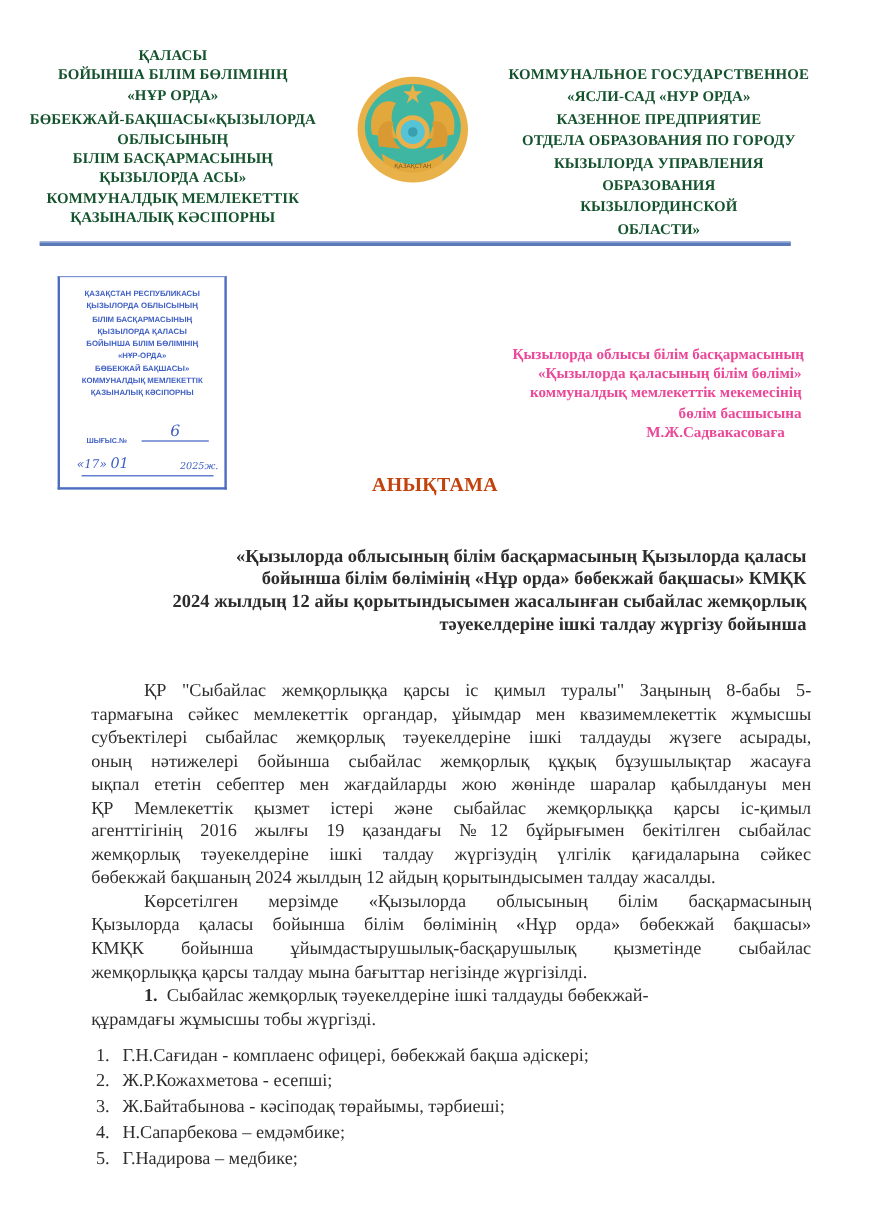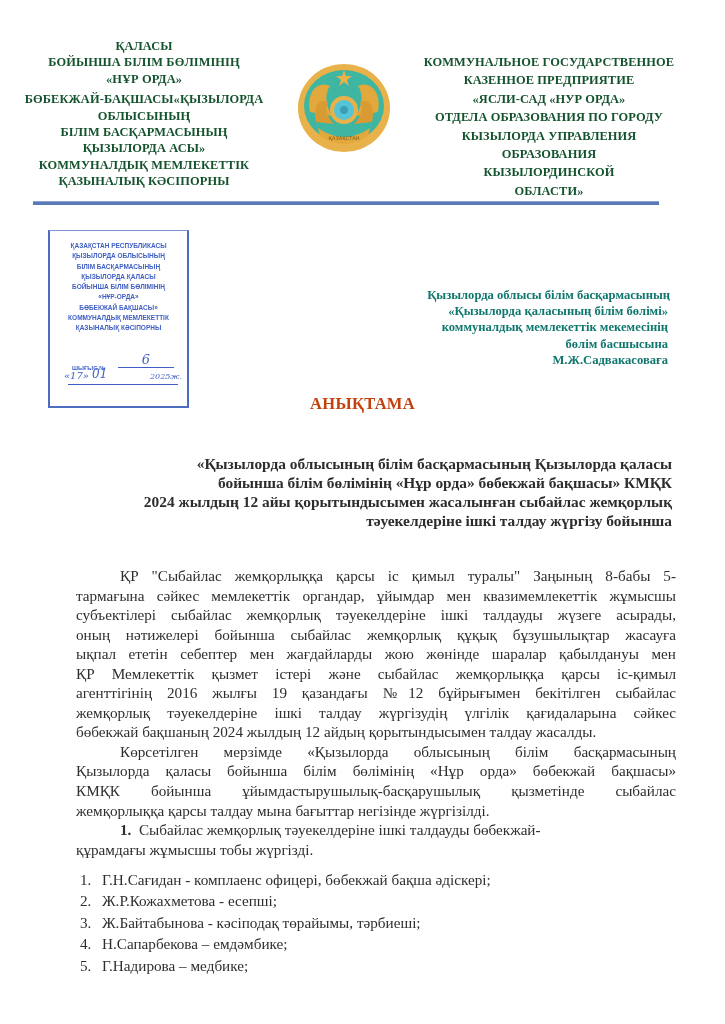--- a/index.html
+++ b/index.html
@@ -17,28 +17,28 @@
   .rule2 { position:absolute; left:33px; top:201px; width:438px; height:1px; background:#8aa0cf; }
   .stamp { position:absolute; left:48px; top:230px; width:137px; height:175px;
            border:2px solid #4e6cc0; border-top:1px solid #7f95d3; color:#3f5fc4;
            font-family:"Liberation Sans","DejaVu Sans",sans-serif; font-weight:bold;
            font-size:6.5px; line-height:10.3px; text-align:center; }
   .stamp-lines { margin-top:10px; }
   .stamp-lines .ln { display:block; white-space:nowrap; }
   .stamp-num { position:absolute; left:22px; top:132px; font-size:6px; }
   .stamp-numval { position:absolute; left:68px; top:122px; width:56px; border-bottom:1px solid #3f5fc4;
                   font-family:"DejaVu Serif",serif; font-style:italic; font-weight:normal; font-size:13px; line-height:14px; }
-  .stamp-date { position:absolute; left:12px; top:140px; width:120px; height:16px; font-weight:normal;
+  .stamp-date { position:absolute; left:12px; top:152px; width:120px; height:16px; font-weight:normal;
                 font-family:"DejaVu Serif",serif; font-style:italic; }
   .stamp-date .d { position:absolute; left:2px; top:0; font-size:10px; }
   .stamp-date .m { position:absolute; left:30px; top:-2px; font-size:12px; }
   .stamp-date .y { position:absolute; left:88px; top:1px; font-size:8px; }
   .stamp-date .ul { position:absolute; left:6px; top:13px; width:110px; height:1px; background:#3f5fc4; }
   .addressee { position:absolute; left:360px; top:287px; width:310px; text-align:right;
-               color:#0f766e; font-weight:bold; font-size:12.6px; line-height:16.2px; }
+               color:#ec4899; font-weight:bold; font-size:12.6px; line-height:16.2px; }
   .addressee .ln { display:block; }
   .doc-title { position:absolute; left:0; top:394px; width:725px; text-align:center;
                font-weight:bold; font-size:16.5px; letter-spacing:0.3px; color:#c2410c; }
   .subtitle { position:absolute; left:60px; top:454px; width:612px; text-align:right;
               font-weight:bold; font-size:15.4px; line-height:19px; color:#2d2d2d; }
   .subtitle .ln { display:block; white-space:nowrap; }
   .body { position:absolute; left:76px; top:566px; width:600px; font-size:15.2px; line-height:19.55px; color:#2e2e2e; }
   .body .ln { display:block; white-space:nowrap; text-align:justify; text-align-last:justify; height:19.55px; }
   .body .last { text-align-last:left; }
   .body .ind { padding-left:44px; }
@@ -75,22 +75,22 @@
     <circle cx="48" cy="48" r="14" fill="#e8b14a"></circle>
     <circle cx="48" cy="48" r="10" fill="#55c4d6"></circle>
     <circle cx="48" cy="48" r="4" fill="#3a9fb0"></circle>
     <path d="M22 66 Q48 84 74 66 L72 74 Q48 90 24 74 Z" fill="#e3a83c"></path>
     <text x="48" y="78" font-size="5" text-anchor="middle" fill="#7a5a20" font-family="DejaVu Sans, sans-serif">ҚАЗАҚСТАН</text>
   </svg>
 </div>
 
 <div class="hdr hdr-right">
   <span class="ln">КОММУНАЛЬНОЕ ГОСУДАРСТВЕННОЕ</span>
+  <span class="ln">«ЯСЛИ-САД «НУР ОРДА»</span>
   <span class="ln">КАЗЕННОЕ ПРЕДПРИЯТИЕ</span>
-  <span class="ln">«ЯСЛИ-САД «НУР ОРДА»</span>
   <span class="ln">ОТДЕЛА ОБРАЗОВАНИЯ ПО ГОРОДУ</span>
   <span class="ln">КЫЗЫЛОРДА УПРАВЛЕНИЯ</span>
   <span class="ln">ОБРАЗОВАНИЯ</span>
   <span class="ln">КЫЗЫЛОРДИНСКОЙ</span>
   <span class="ln">ОБЛАСТИ»</span>
 </div>
 
 <div class="rule2" style="left:33px;width:626px;"></div>
 <div class="rule" style="left:33px;width:626px;"></div>
 
@@ -114,21 +114,21 @@
     <span class="y">2025ж.</span>
     <span class="ul"></span>
   </div>
 </div>
 
 <div class="addressee">
   <span class="ln" style="margin-right:0;">Қызылорда облысы білім басқармасының</span>
   <span class="ln" style="margin-right:2px;">«Қызылорда қаласының білім бөлімі»</span>
   <span class="ln" style="margin-right:2px;">коммуналдық мемлекеттік мекемесінің</span>
   <span class="ln" style="margin-right:2px;">бөлім  басшысына</span>
-  <span class="ln" style="margin-right:2px;">М.Ж.Садвакасоваға</span>
+  <span class="ln" style="margin-right:16px;">М.Ж.Садвакасоваға</span>
 </div>
 
 <div class="doc-title">АНЫҚТАМА</div>
 
 <div class="subtitle">
   <span class="ln">«Қызылорда облысының білім басқармасының Қызылорда қаласы</span>
   <span class="ln">бойынша білім бөлімінің «Нұр орда»  бөбекжай бақшасы» КМҚК</span>
   <span class="ln">2024 жылдың  12 айы  қорытындысымен жасалынған сыбайлас жемқорлық</span>
   <span class="ln">тәуекелдеріне ішкі талдау жүргізу бойынша</span>
 </div>

